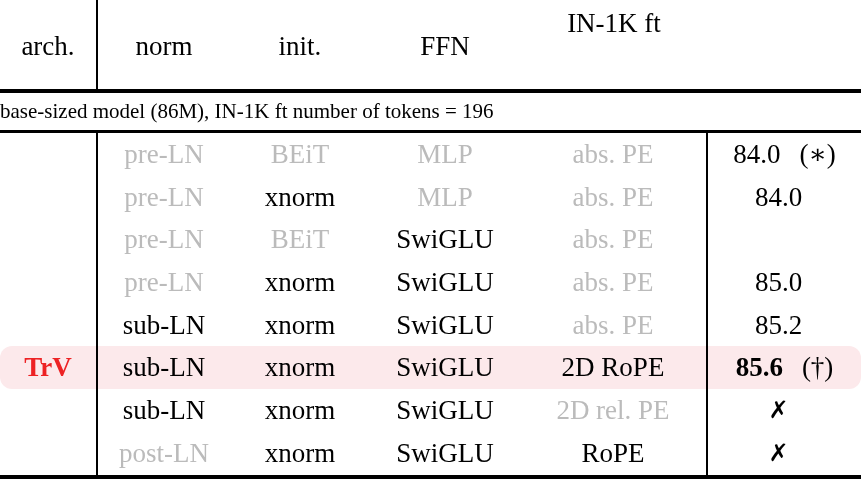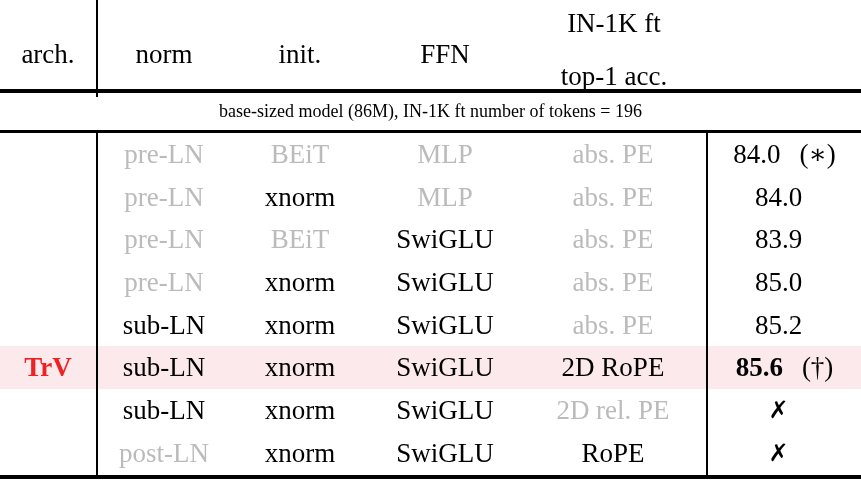--- a/index.html
+++ b/index.html
@@ -53,33 +53,34 @@
     line-height: 41px;
     height: 41px;
   }
 
   
   .spanrow {
     height: 37px;
     border-bottom: 3px solid var(--rule, #000);
     display: flex;
     align-items: center;
-    justify-content: center;
-    font-size: 18px;
+    justify-content: flex-start;
+    font-size: 21px;
   }
 
   
   .tbody {
     border-bottom: 4px solid var(--rule, #000);
   }
   .row {
     height: 42.7px;
   }
   .row.highlight {
     background: var(--highlight-bg, #fce9eb);
+    border-radius: 12px;
   }
   .muted { color: var(--muted-text, #b9b9b9); }
   .trv {
     color: var(--accent-red, #ed2224);
     font-weight: bold;
   }
   .acc-val.bold { font-weight: bold; }
   .acc-note { margin-left: 7px; }
   .acc-note:empty { margin-left: 0; }
   .acc-val.cross {
@@ -93,21 +94,20 @@
 
 <div class="page">
 
   <div class="grid thead">
     <div class="cell c-arch">arch.</div>
     <div class="cell">norm</div>
     <div class="cell">init.</div>
     <div class="cell">FFN</div>
     <div class="cell c-acc">
       <div>IN-1K ft</div>
-      <div>top-1 acc.</div>
     </div>
   </div>
 
   <div class="spanrow">
     <span>base-sized model (86M), IN-1K ft number of tokens = 196</span>
   </div>
 
   <div class="tbody">
 
     <div class="grid row">
@@ -133,24 +133,20 @@
         <span class="acc-note"></span>
       </div>
     </div>
 
     <div class="grid row">
       <div class="cell c-arch"></div>
       <div class="cell muted">pre-LN</div>
       <div class="cell muted">BEiT</div>
       <div class="cell">SwiGLU</div>
       <div class="cell c-pos muted">abs. PE</div>
-      <div class="cell">
-        <span class="acc-val">83.9</span>
-        <span class="acc-note"></span>
-      </div>
     </div>
 
     <div class="grid row">
       <div class="cell c-arch"></div>
       <div class="cell muted">pre-LN</div>
       <div class="cell">xnorm</div>
       <div class="cell">SwiGLU</div>
       <div class="cell c-pos muted">abs. PE</div>
       <div class="cell">
         <span class="acc-val">85.0</span>

